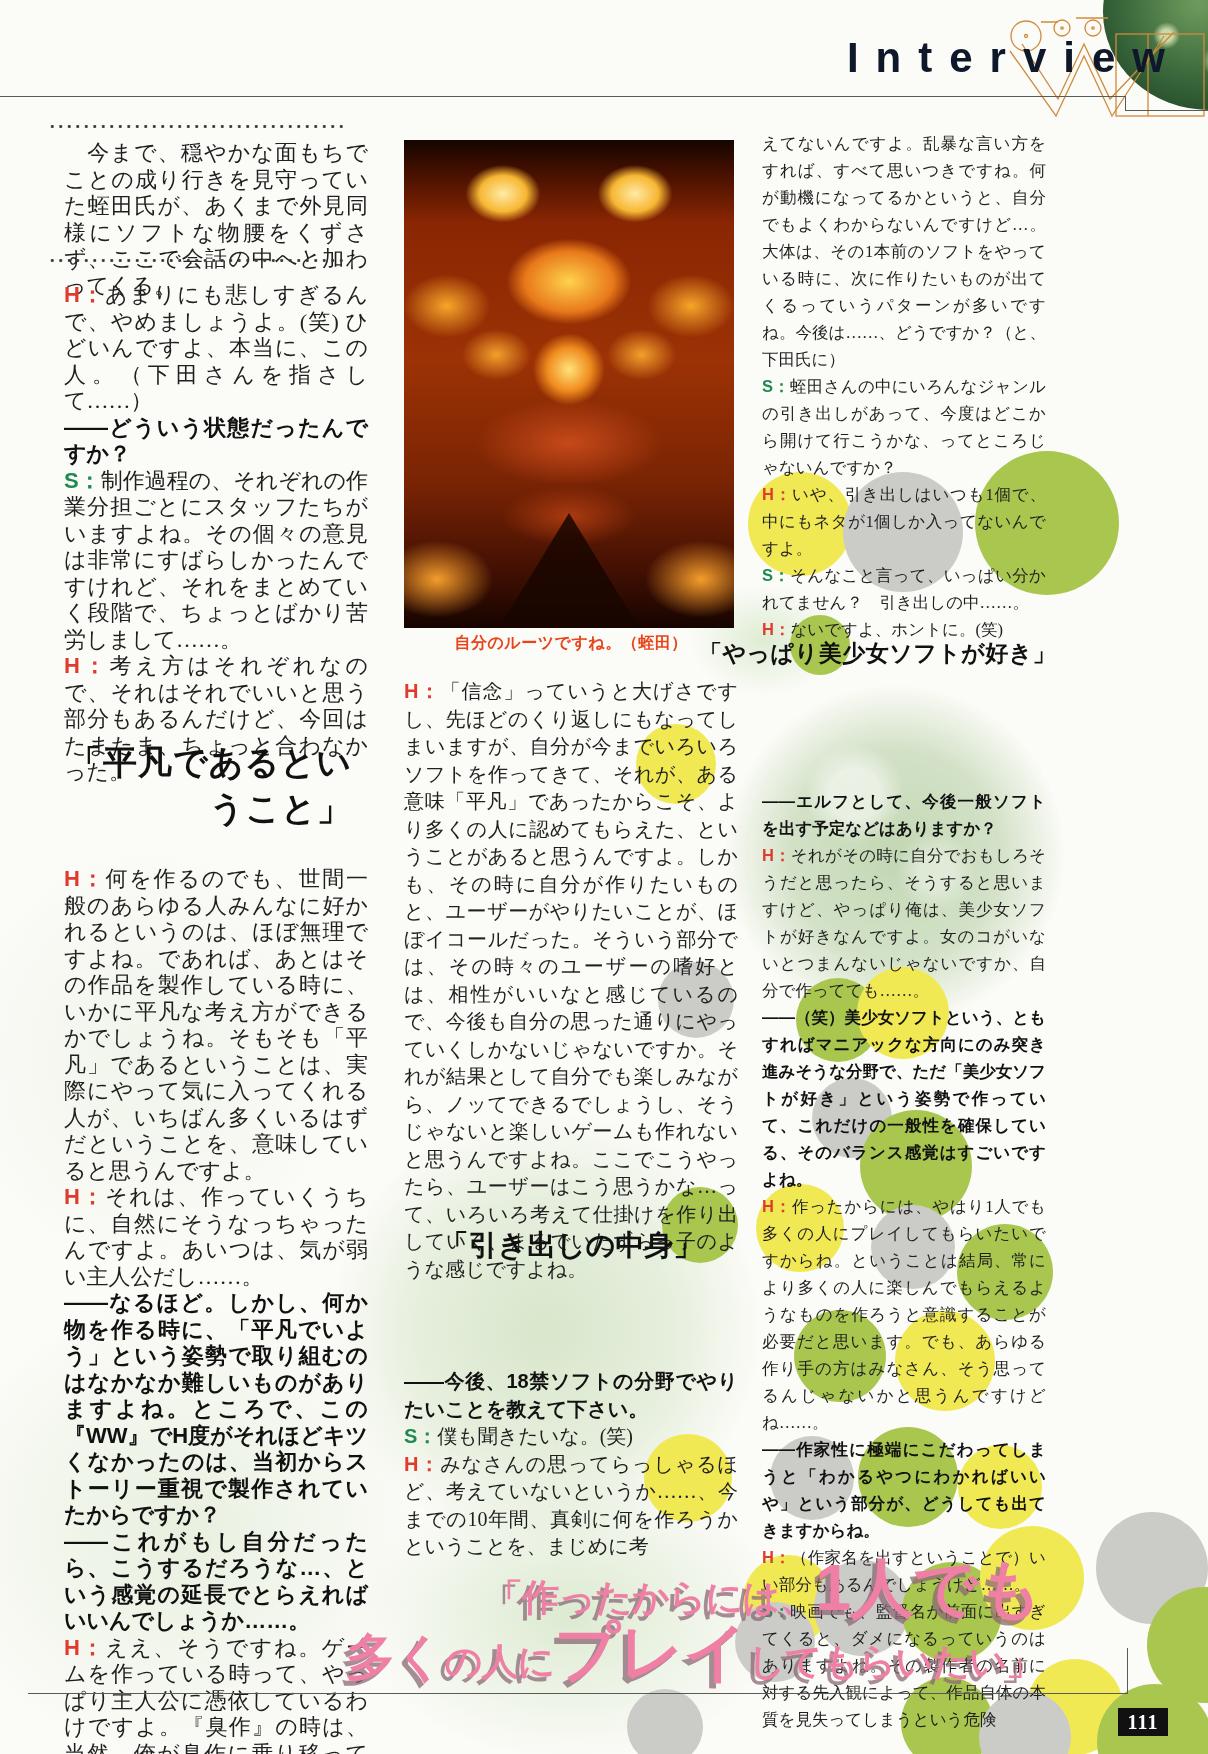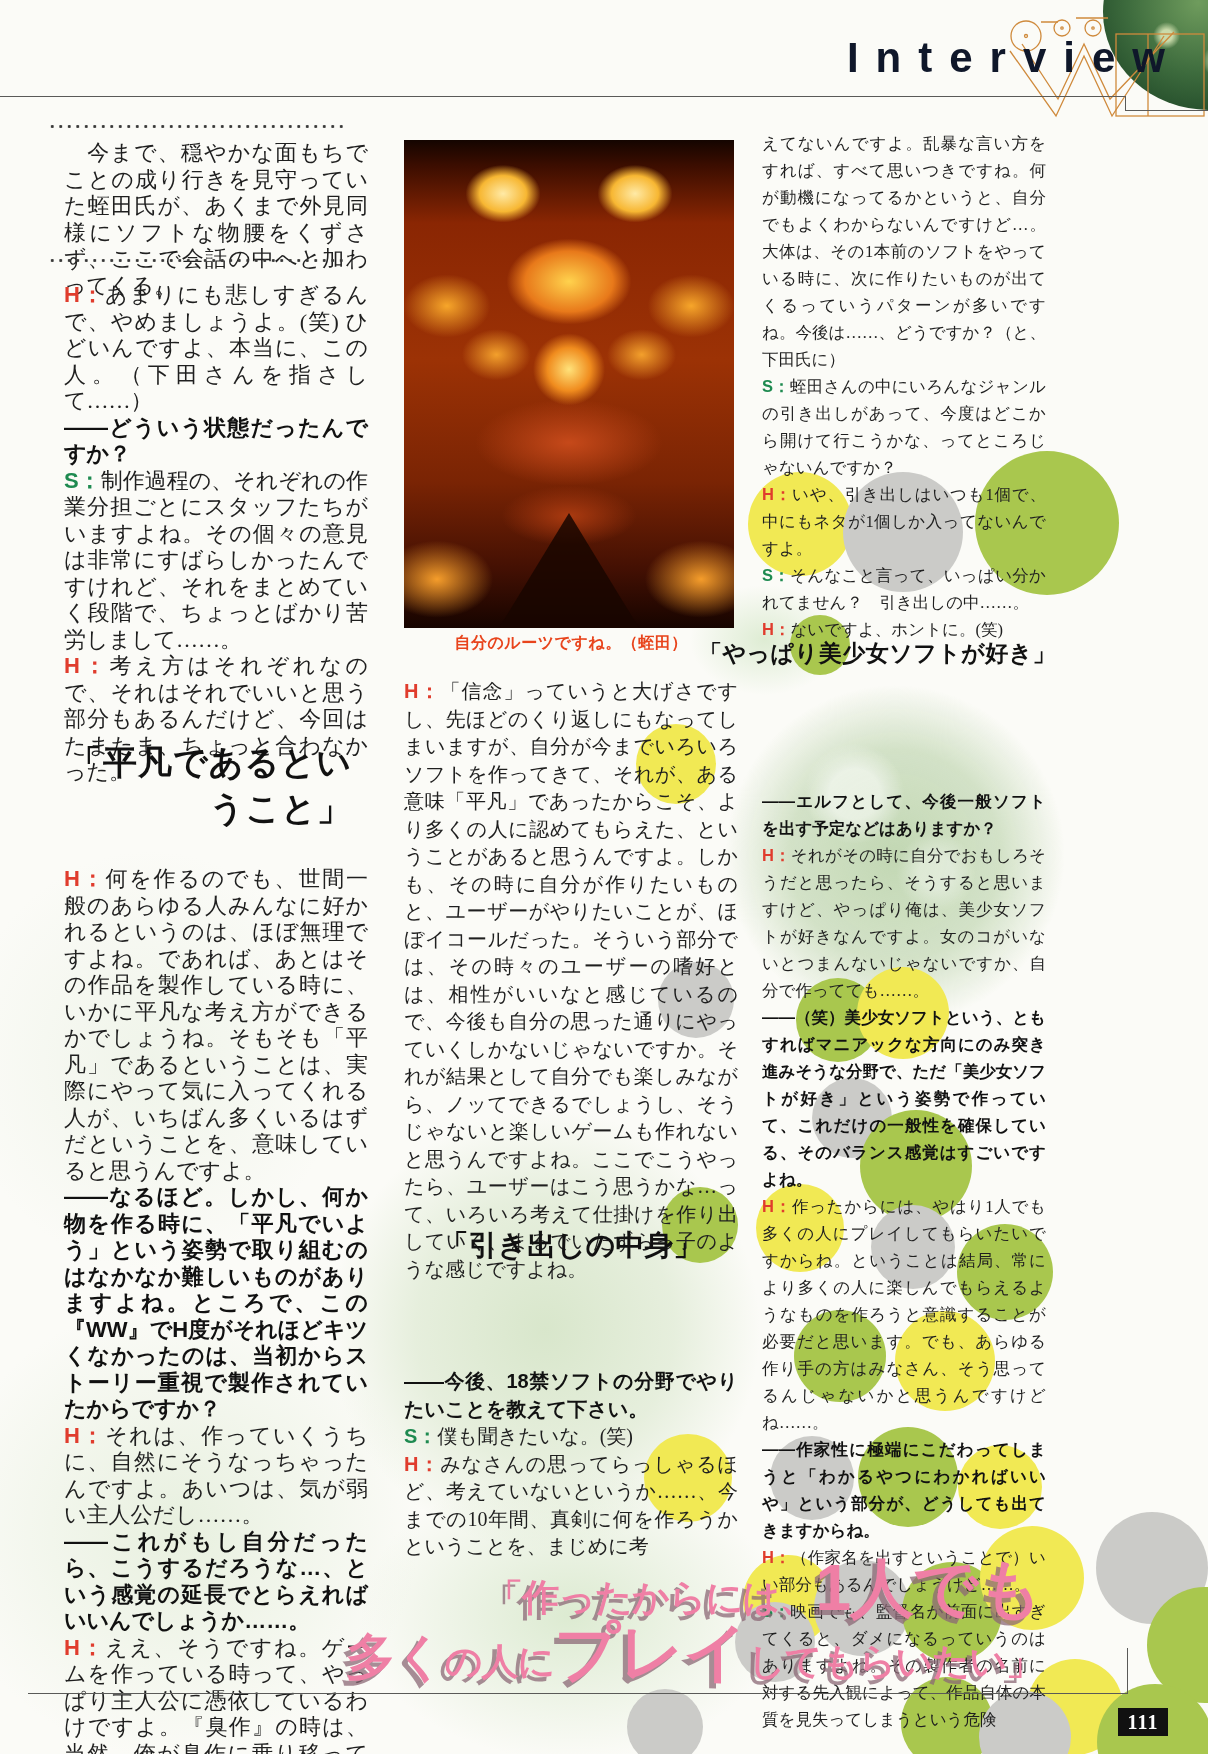--- a/index.html
+++ b/index.html
@@ -191,22 +191,22 @@
   <p class="para"><span class="spk spk-h">H：</span><span>あまりにも悲しすぎるんで、やめましょうよ。(笑) ひどいんですよ、本当に、この人。（下田さんを指さして……）</span></p>
   <p class="para q">——どういう状態だったんですか？</p>
   <p class="para"><span class="spk spk-s">S：</span><span>制作過程の、それぞれの作業分担ごとにスタッフたちがいますよね。その個々の意見は非常にすばらしかったんですけれど、それをまとめていく段階で、ちょっとばかり苦労しまして……。</span></p>
   <p class="para"><span class="spk spk-h">H：</span><span>考え方はそれぞれなので、それはそれでいいと思う部分もあるんだけど、今回はたまたま、ちょっと合わなかった。</span></p>
 </div>
 
 <div class="heading h-left">「平凡であるということ」</div>
 
 <div class="col col-left" style="top:866px;">
   <p class="para"><span class="spk spk-h">H：</span><span>何を作るのでも、世間一般のあらゆる人みんなに好かれるというのは、ほぼ無理ですよね。であれば、あとはその作品を製作している時に、いかに平凡な考え方ができるかでしょうね。そもそも「平凡」であるということは、実際にやって気に入ってくれる人が、いちばん多くいるはずだということを、意味していると思うんですよ。</span></p>
+  <p class="para"><span class="spk spk-h">H：</span><span>それは、作っていくうちに、自然にそうなっちゃったんですよ。あいつは、気が弱い主人公だし……。</span></p>
   <p class="para q">——なるほど。しかし、何か物を作る時に、「平凡でいよう」という姿勢で取り組むのはなかなか難しいものがありますよね。ところで、この『WW』でH度がそれほどキツくなかったのは、当初からストーリー重視で製作されていたからですか？</p>
-  <p class="para"><span class="spk spk-h">H：</span><span>それは、作っていくうちに、自然にそうなっちゃったんですよ。あいつは、気が弱い主人公だし……。</span></p>
   <p class="para q">——これがもし自分だったら、こうするだろうな…、という感覚の延長でとらえればいいんでしょうか……。</p>
   <p class="para"><span class="spk spk-h">H：</span><span>ええ、そうですね。ゲームを作っている時って、やっぱり主人公に憑依しているわけですよ。『臭作』の時は、当然、俺が臭作に乗り移っていましたね。</span></p>
   <p class="para q gap">——では、次回作で何か、ここはこうしたい、みたいな具体的なお考えはありますか？</p>
 </div>
 
 <div class="photo"></div>
 <div class="caption">自分のルーツですね。（蛭田）</div>
 
 <div class="col col-mid" style="top:678px;">
   <p class="para"><span class="spk spk-h">H：</span><span>「信念」っていうと大げさですし、先ほどのくり返しにもなってしまいますが、自分が今までいろいろソフトを作ってきて、それが、ある意味「平凡」であったからこそ、より多くの人に認めてもらえた、ということがあると思うんですよ。しかも、その時に自分が作りたいものと、ユーザーがやりたいことが、ほぼイコールだった。そういう部分では、その時々のユーザーの嗜好とは、相性がいいなと感じているので、今後も自分の思った通りにやっていくしかないじゃないですか。それが結果として自分でも楽しみながら、ノッてできるでしょうし、そうじゃないと楽しいゲームも作れないと思うんですよね。ここでこうやったら、ユーザーはこう思うかな…って、いろいろ考えて仕掛けを作り出していく、まるでいたずらっ子のような感じですよね。</span></p>

